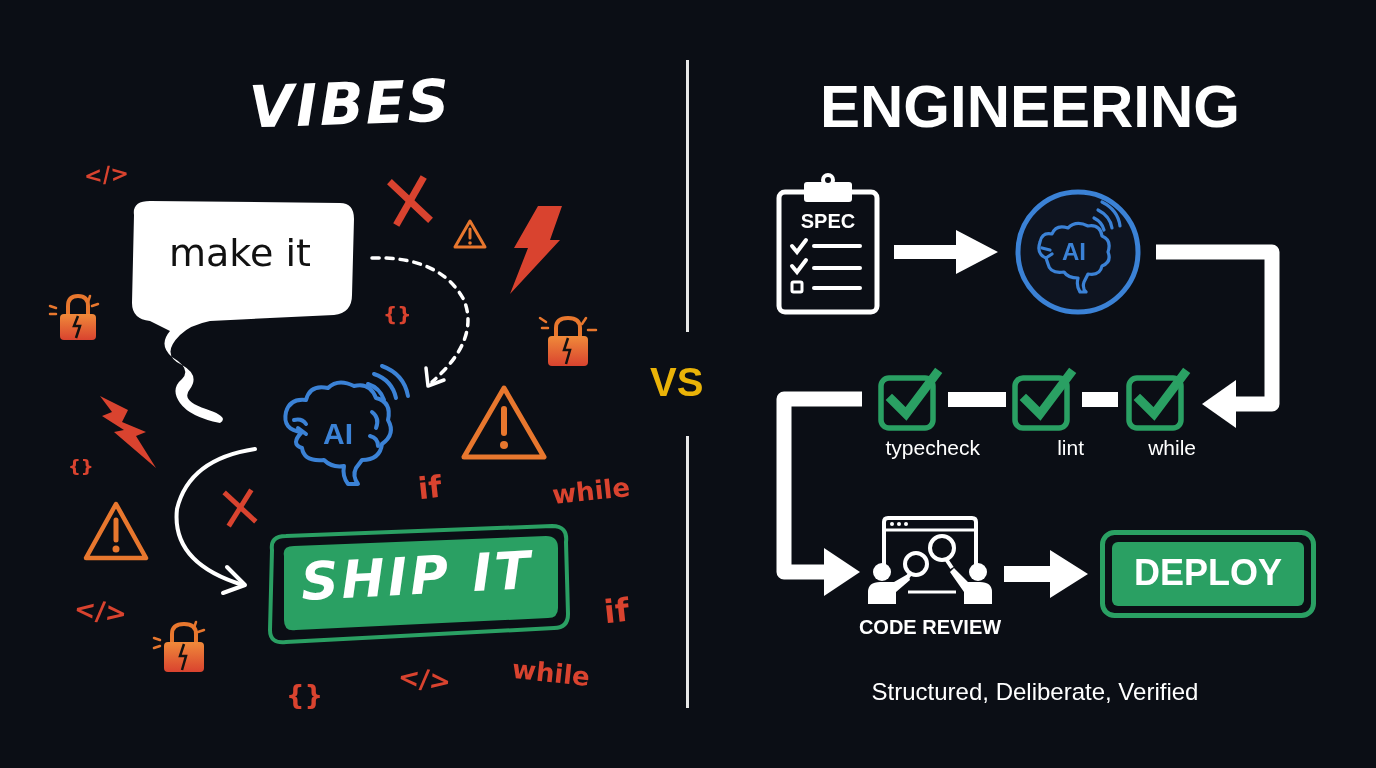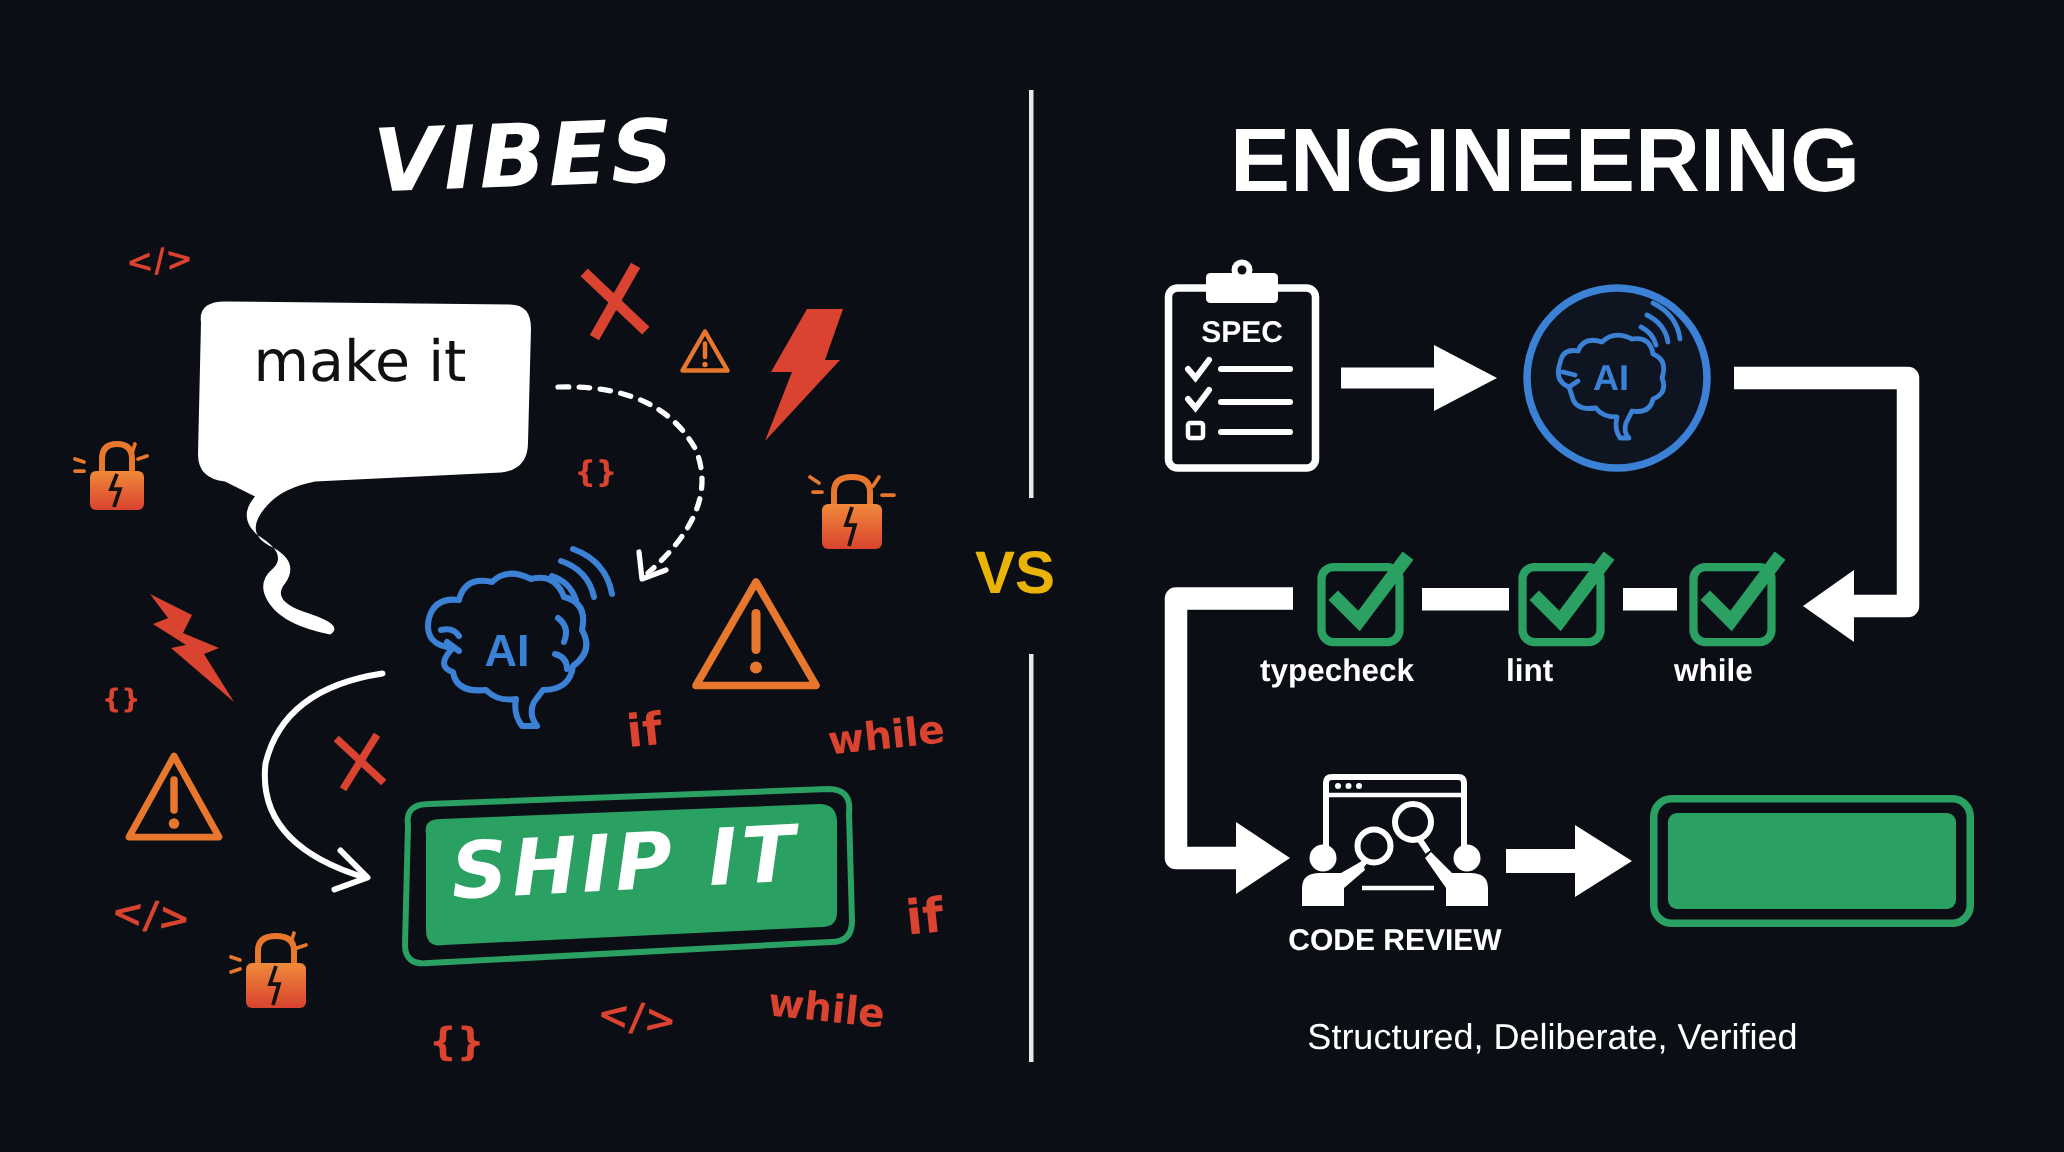--- a/index.html
+++ b/index.html
@@ -33,21 +33,21 @@
   .ship-text {
     font-family: "DejaVu Sans", sans-serif; font-weight: bold; font-style: italic;
     font-size: 52px; color: #fff; letter-spacing: 3px;
   }
 
   .code-red {
     color: #d9432f; font-family: "DejaVu Sans", sans-serif; font-weight: bold;
   }
 
   .step-label {
-    font-weight: bold; font-size: 21px; color: #fff; text-align: left;
+    font-weight: normal; font-size: 21px; color: #fff; text-align: right;
   }
   .review-label {
     font-weight: bold; font-size: 20px; color: #fff; text-align: center;
   }
   .deploy-text {
     font-weight: bold; font-size: 36px; color: #fff; letter-spacing: 0px;
   }
   .tagline {
     left: 790px; top: 678px; width: 490px; text-align: center;
     font-size: 24px; color: #fff;
@@ -59,21 +59,21 @@
 <div class="abs divider" style="top:60px;height:272px;"></div>
 <div class="abs divider" style="top:436px;height:272px;"></div>
 <div class="abs vs-label">VS</div>
 
 <div class="abs vibes-title">VIBES</div>
 
 <div class="abs" style="left:120px;top:195px;width:240px;height:230px;">
   <svg width="240" height="230" viewBox="0 0 240 230">
     <path d="M14 20 Q12 6 30 6 L220 8 Q234 8 234 24 L232 100 Q232 118 214 120 L90 126 Q70 130 60 140 Q40 160 62 170 Q80 180 70 194 Q60 206 86 214 Q110 222 100 228 Q70 222 60 208 Q50 194 62 184 Q72 174 52 162 Q38 150 50 136 L30 126 Q12 124 12 108 Z" fill="#fff"></path>
   </svg>
-  <div class="abs bubble-text" style="left:0;top:22px;width:240px;">
+  <div class="abs bubble-text" style="left:0;top:34px;width:240px;">
     <div>make it</div>
   </div>
 </div>
 
 <div class="abs" style="left:370px;top:250px;width:110px;height:140px;">
   <svg width="110" height="140" viewBox="0 0 110 140">
     <path d="M2 8 Q70 6 94 50 Q110 90 62 132" fill="none" stroke="#fff" stroke-width="3.5" stroke-dasharray="7 7" stroke-linecap="round"></path>
     <path d="M56 118 L58 136 L74 130" fill="none" stroke="#fff" stroke-width="3.5" stroke-linecap="round" stroke-linejoin="round"></path>
   </svg>
 </div>
@@ -332,15 +332,16 @@
   <svg width="84" height="52" viewBox="0 0 84 52">
       <path d="M0 18 L46 18 L46 2 L84 26 L46 50 L46 34 L0 34 Z" fill="#fff"></path>
     </svg>
 </div>
 
 <div class="abs" style="left:1100px;top:530px;width:216px;height:88px;">
   <svg width="216" height="88" viewBox="0 0 216 88" style="position:absolute;left:0;top:0;">
     <rect x="2.5" y="2.5" width="211" height="83" rx="12" fill="none" stroke="#2aa063" stroke-width="5"></rect>
     <rect x="12" y="12" width="192" height="64" rx="6" fill="#2aa063"></rect>
   </svg>
+  <div class="abs deploy-text" style="left:0;top:22px;width:216px;text-align:center;">DEPLOY</div>
 </div>
 
 <div class="abs tagline">Structured, Deliberate, Verified</div>
 
 </body></html>

